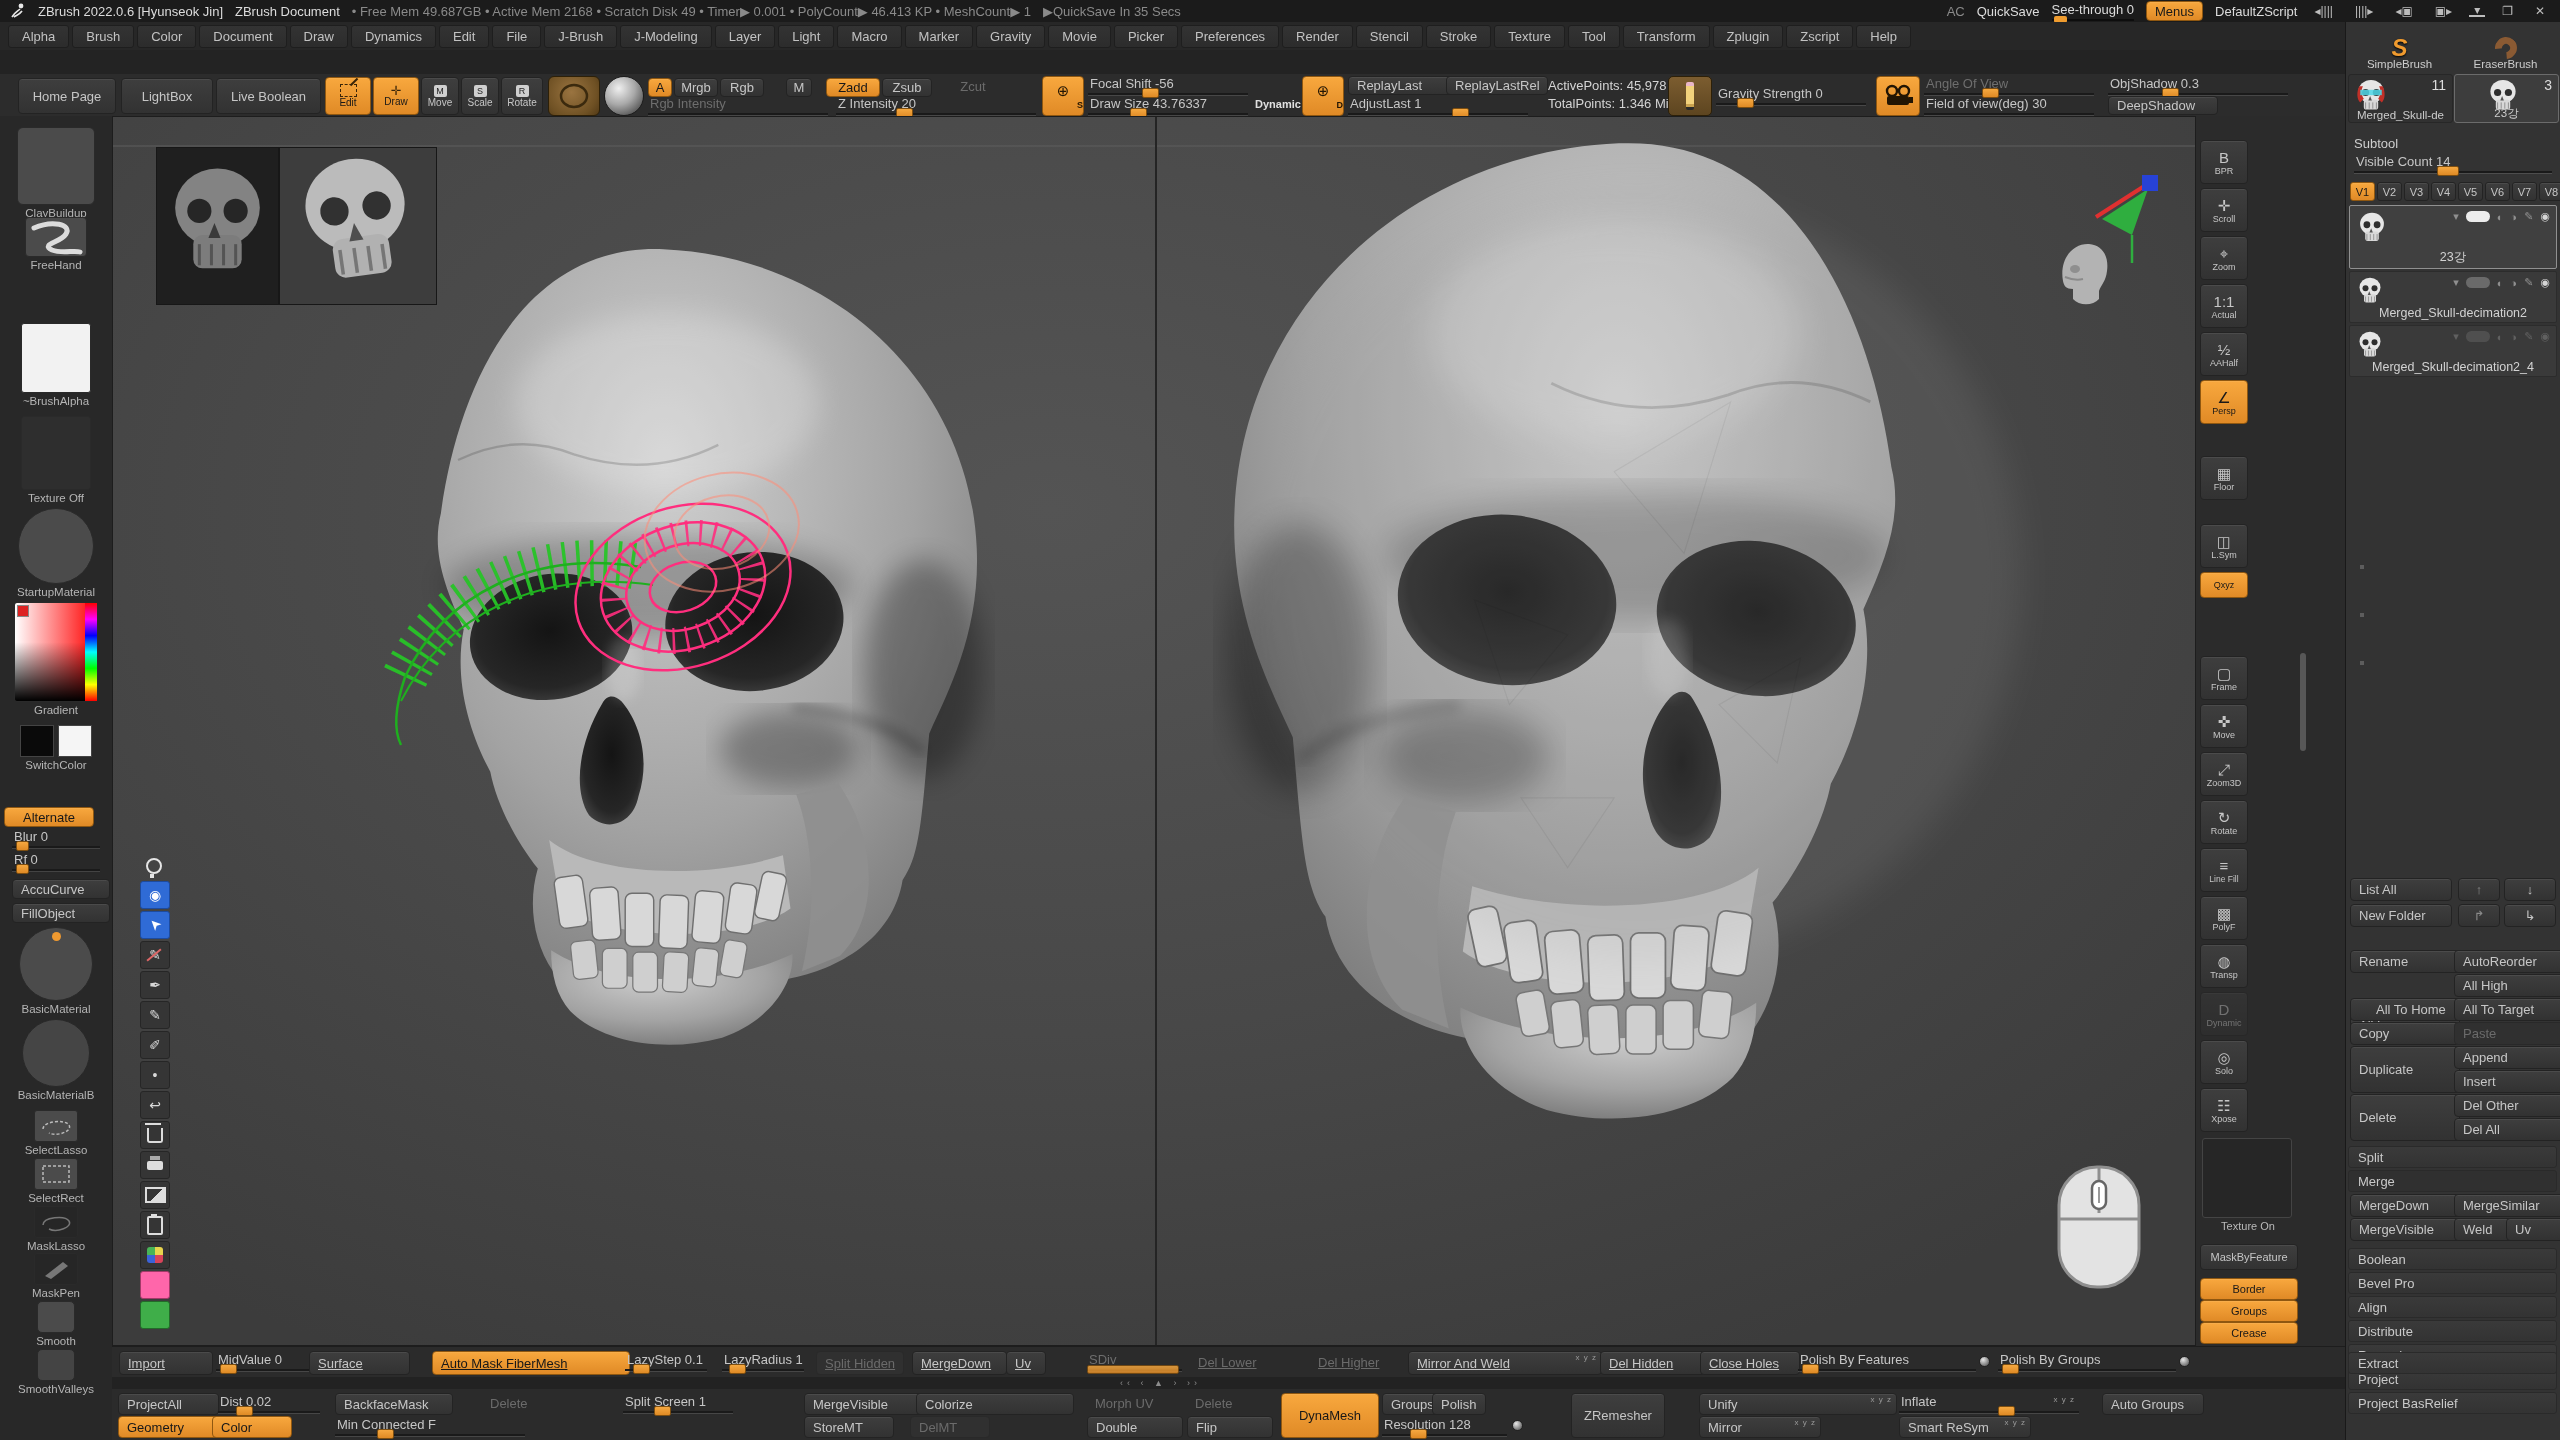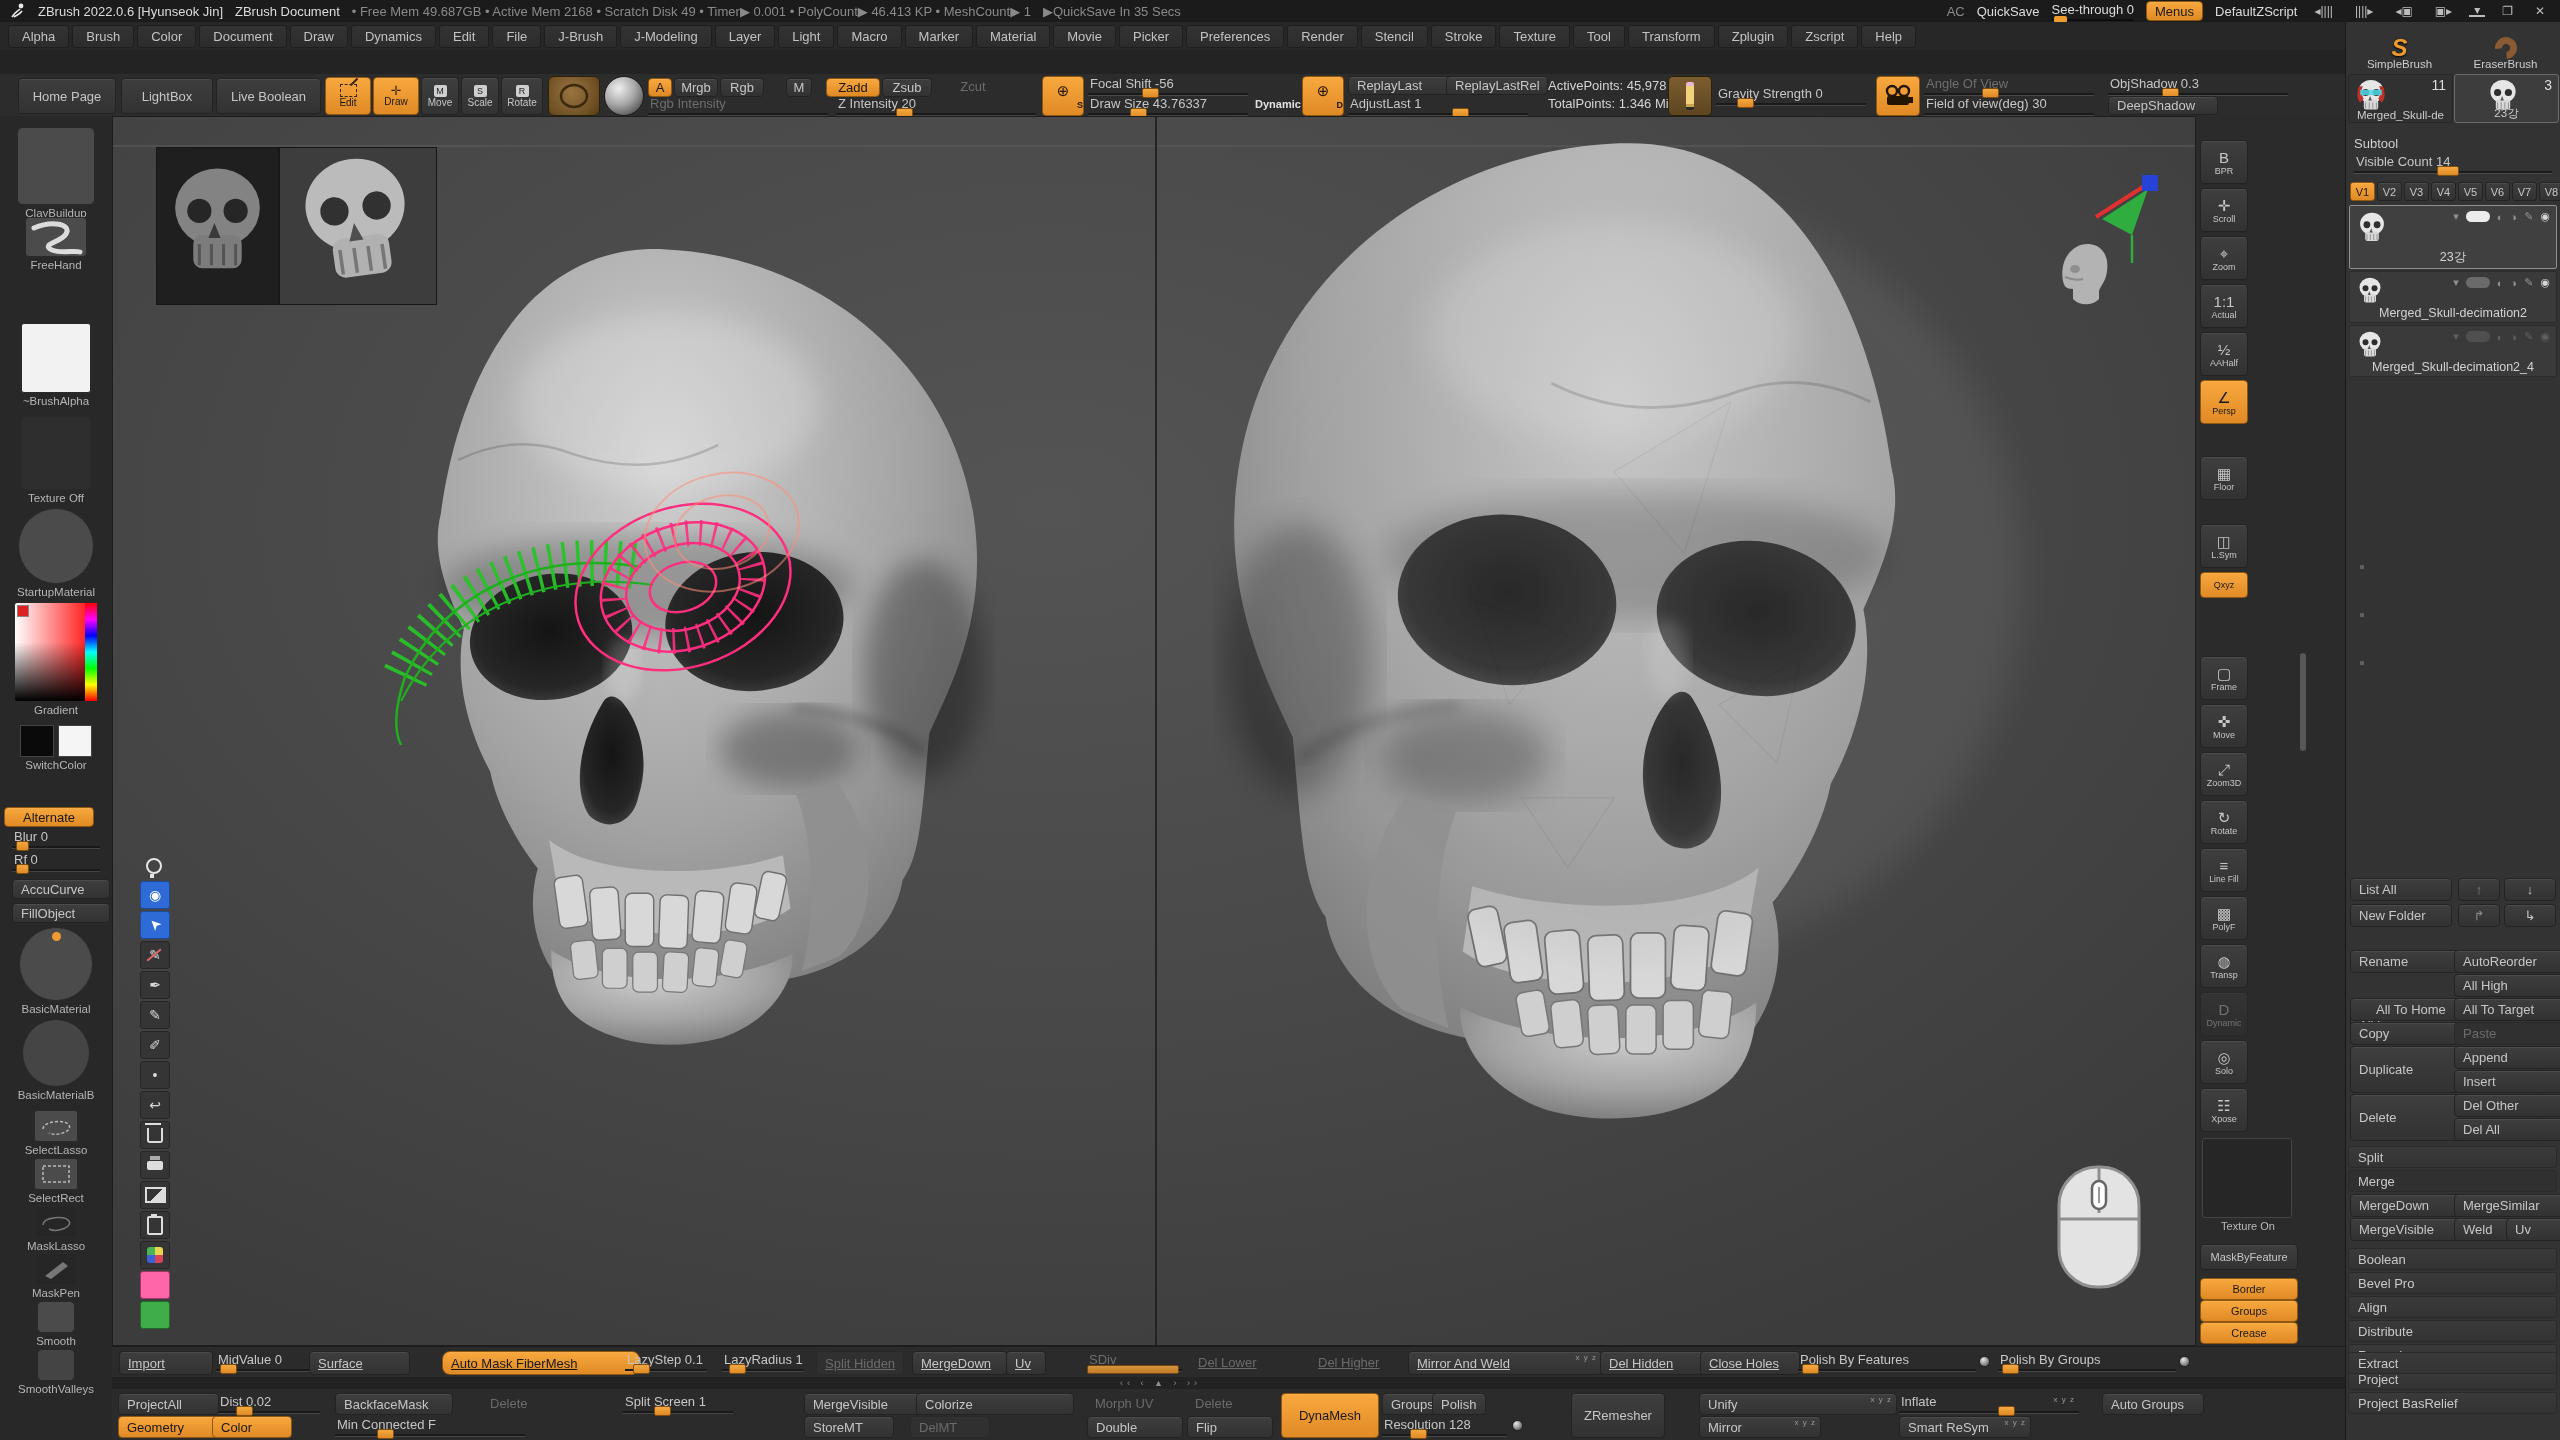--- a/index.html
+++ b/index.html
@@ -202,21 +202,21 @@
   <span class="mbtn">Draw</span>
   <span class="mbtn">Dynamics</span>
   <span class="mbtn">Edit</span>
   <span class="mbtn">File</span>
   <span class="mbtn">J-Brush</span>
   <span class="mbtn">J-Modeling</span>
   <span class="mbtn">Layer</span>
   <span class="mbtn">Light</span>
   <span class="mbtn">Macro</span>
   <span class="mbtn">Marker</span>
-  <span class="mbtn">Material</span>
+  <span class="mbtn">Gravity</span>
   <span class="mbtn">Movie</span>
   <span class="mbtn">Picker</span>
   <span class="mbtn">Preferences</span>
   <span class="mbtn">Render</span>
   <span class="mbtn">Stencil</span>
   <span class="mbtn">Stroke</span>
   <span class="mbtn">Texture</span>
   <span class="mbtn">Tool</span>
   <span class="mbtn">Transform</span>
   <span class="mbtn">Zplugin</span>
@@ -783,21 +783,21 @@
 
 <div id="tray">
 
   <div class="b t1 left" style="left:7px;width:84px;">Import</div>
   <div class="sl" style="left:104px;top:5px;width:95px;">
     <span class="sll">MidValue 0</span>
       <b class="tr"></b>
       <b class="h" style="left:4%;"></b>
   </div>
   <div class="b t1 left" style="left:197px;width:91px;">Surface</div>
-  <div class="b or t1 left" style="left:330px;width:188px;border-radius:8px;">Auto Mask FiberMesh</div>
+  <div class="b or t1 left" style="left:320px;width:188px;">Auto Mask FiberMesh</div>
   <div class="sl" style="left:513px;top:5px;width:82px;">
     <span class="sll">LazyStep 0.1</span>
       <b class="tr"></b>
       <b class="h" style="left:10%;"></b>
   </div>
   <div class="sl" style="left:610px;top:5px;width:82px;">
     <span class="sll">LazyRadius 1</span>
       <b class="tr"></b>
       <b class="h" style="left:8%;"></b>
   </div>

